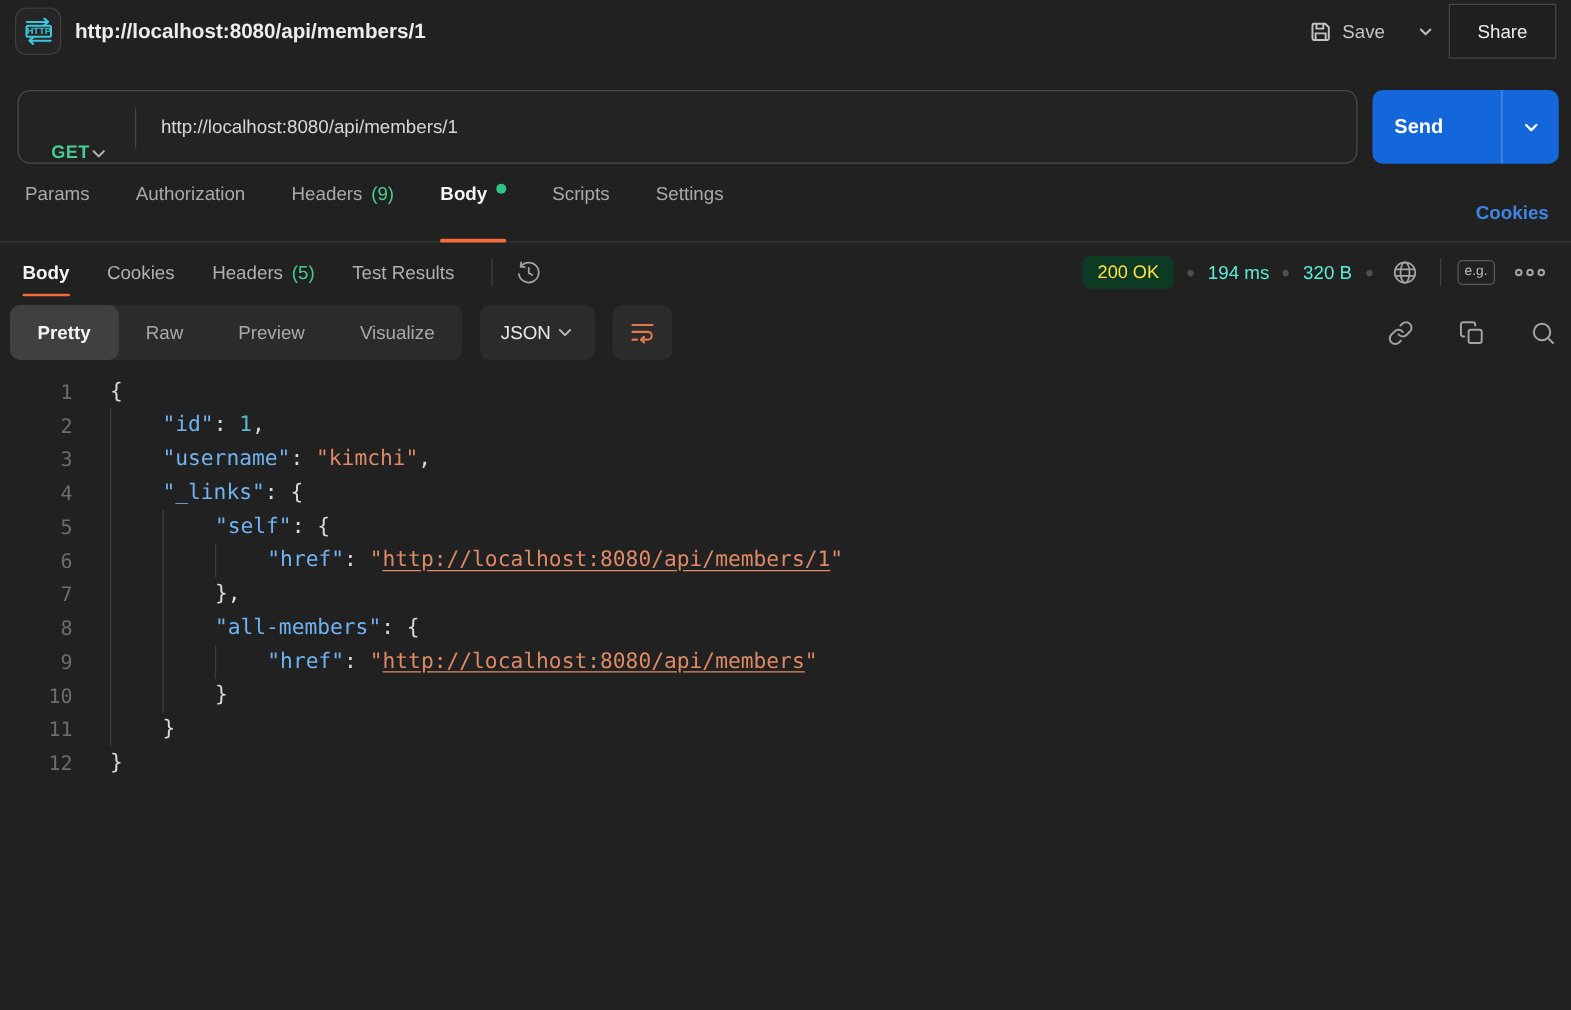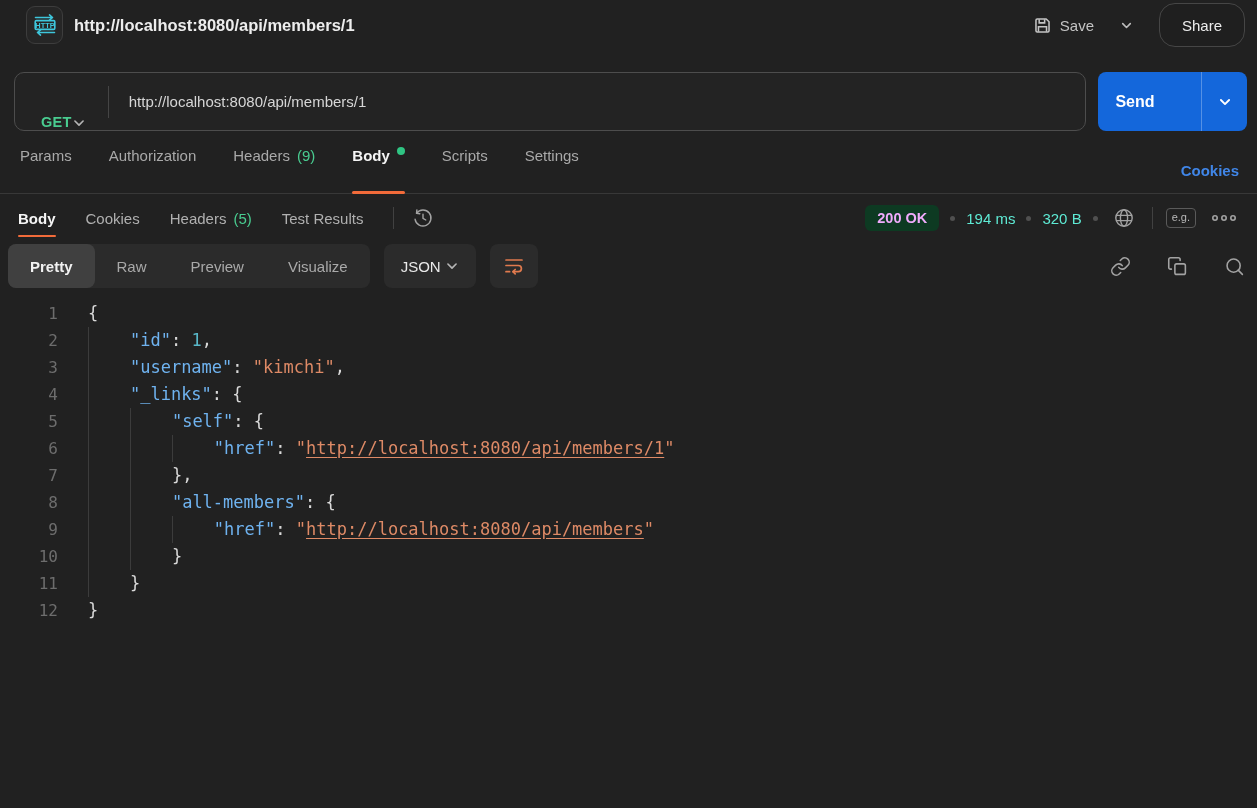--- a/index.html
+++ b/index.html
@@ -6,32 +6,32 @@
   html,body { background:#181818; }
   .app {
     position:relative; width:1257px; height:808px;
     background:#212121; color:#c9c9c9; overflow:hidden;
     font-family:"Liberation Sans","DejaVu Sans",sans-serif;
   }
   button { background:none; border:none; color:inherit; font:inherit; cursor:pointer; }
   svg { display:block; }
 
   
-  .hdr { height:50px; display:flex; align-items:center; padding:0 12px 0 26px;justify-content:space-between; }
+  .hdr { height:50px; display:flex; align-items:center; padding:0 12px 0 12px;justify-content:space-between; }
   .http-tile {
     width:37px; height:38px; border-radius:9px; background:#262626;
     border:1px solid #3d3d3d; display:flex; align-items:center; justify-content:center;
     color:#3ec6dc; flex:none;
   }
   .req-title { margin-left:11px; font-size:16.5px; font-weight:bold; color:#ededed; flex:1; }
   .hdr-right { display:flex; align-items:center; }
   .save-btn { display:flex; align-items:center; gap:8px; color:#c4c4c4; font-size:15px; padding:8px 6px; }
   .save-caret { color:#bdbdbd; padding:10px 12px; margin-left:8px; }
   .share-btn {
-    margin-left:14px; width:86px; height:44px; border:1px solid #464646; border-radius:16px;
+    margin-left:0; width:86px; height:44px; border:1px solid #464646; border-radius:0;
     color:#ececec; font-size:15px; background:#1f1f1f;
   }
 
   
   .req-row { display:flex; gap:12px; padding:22px 10px 16px 14px; }
   .url-bar {
     flex:1; height:59px; border:1px solid #4d4d4d; border-radius:10px;
     display:flex; align-items:center; background:#232323;
   }
   .method-btn { display:flex; align-items:flex-end; padding:0 22px 0 26px; height:100%; }
@@ -60,21 +60,21 @@
   
   .resp-bar { height:48px; display:flex; align-items:center; padding:0 16px 0 18px; }
   .resp-tab { position:relative; height:38px; display:flex; align-items:center; gap:7px; margin-right:30px; font-size:15px; color:#b0b0b0; }
   .resp-tab .count { color:#49cc90; }
   .resp-tab.active { color:#f5f5f5; font-weight:600; }
   .resp-tab.active::after { content:""; position:absolute; left:0; right:0; bottom:0; height:2.5px; background:#f26b3a; border-radius:2px; }
   .resp-vdiv { width:1px; height:22px; background:#414141; margin:0 14px 0 0; }
   .icon-btn { color:#a3a3a3; padding:4px; display:flex; align-items:center; }
   .resp-meta { margin-left:auto; display:flex; align-items:center; gap:11px; }
   .status-badge {
-    background:#0d3a22; color:#f0abfc; font-size:14.5px; font-weight:700;
+    background:#0d3a22; color:#fde047; font-size:14.5px; font-weight:400;
     padding:5px 12px; border-radius:6px;
   }
   .meta-dot { width:5px; height:5px; border-radius:50%; background:#505050; }
   .meta-txt { color:#5eead4; font-size:15px; }
   .eg-badge {
     border:1px solid #5a5a5a; border-radius:4px; color:#b9b9b9; font-size:11px;
     padding:2px 5px; line-height:1.2;
   }
 
   

